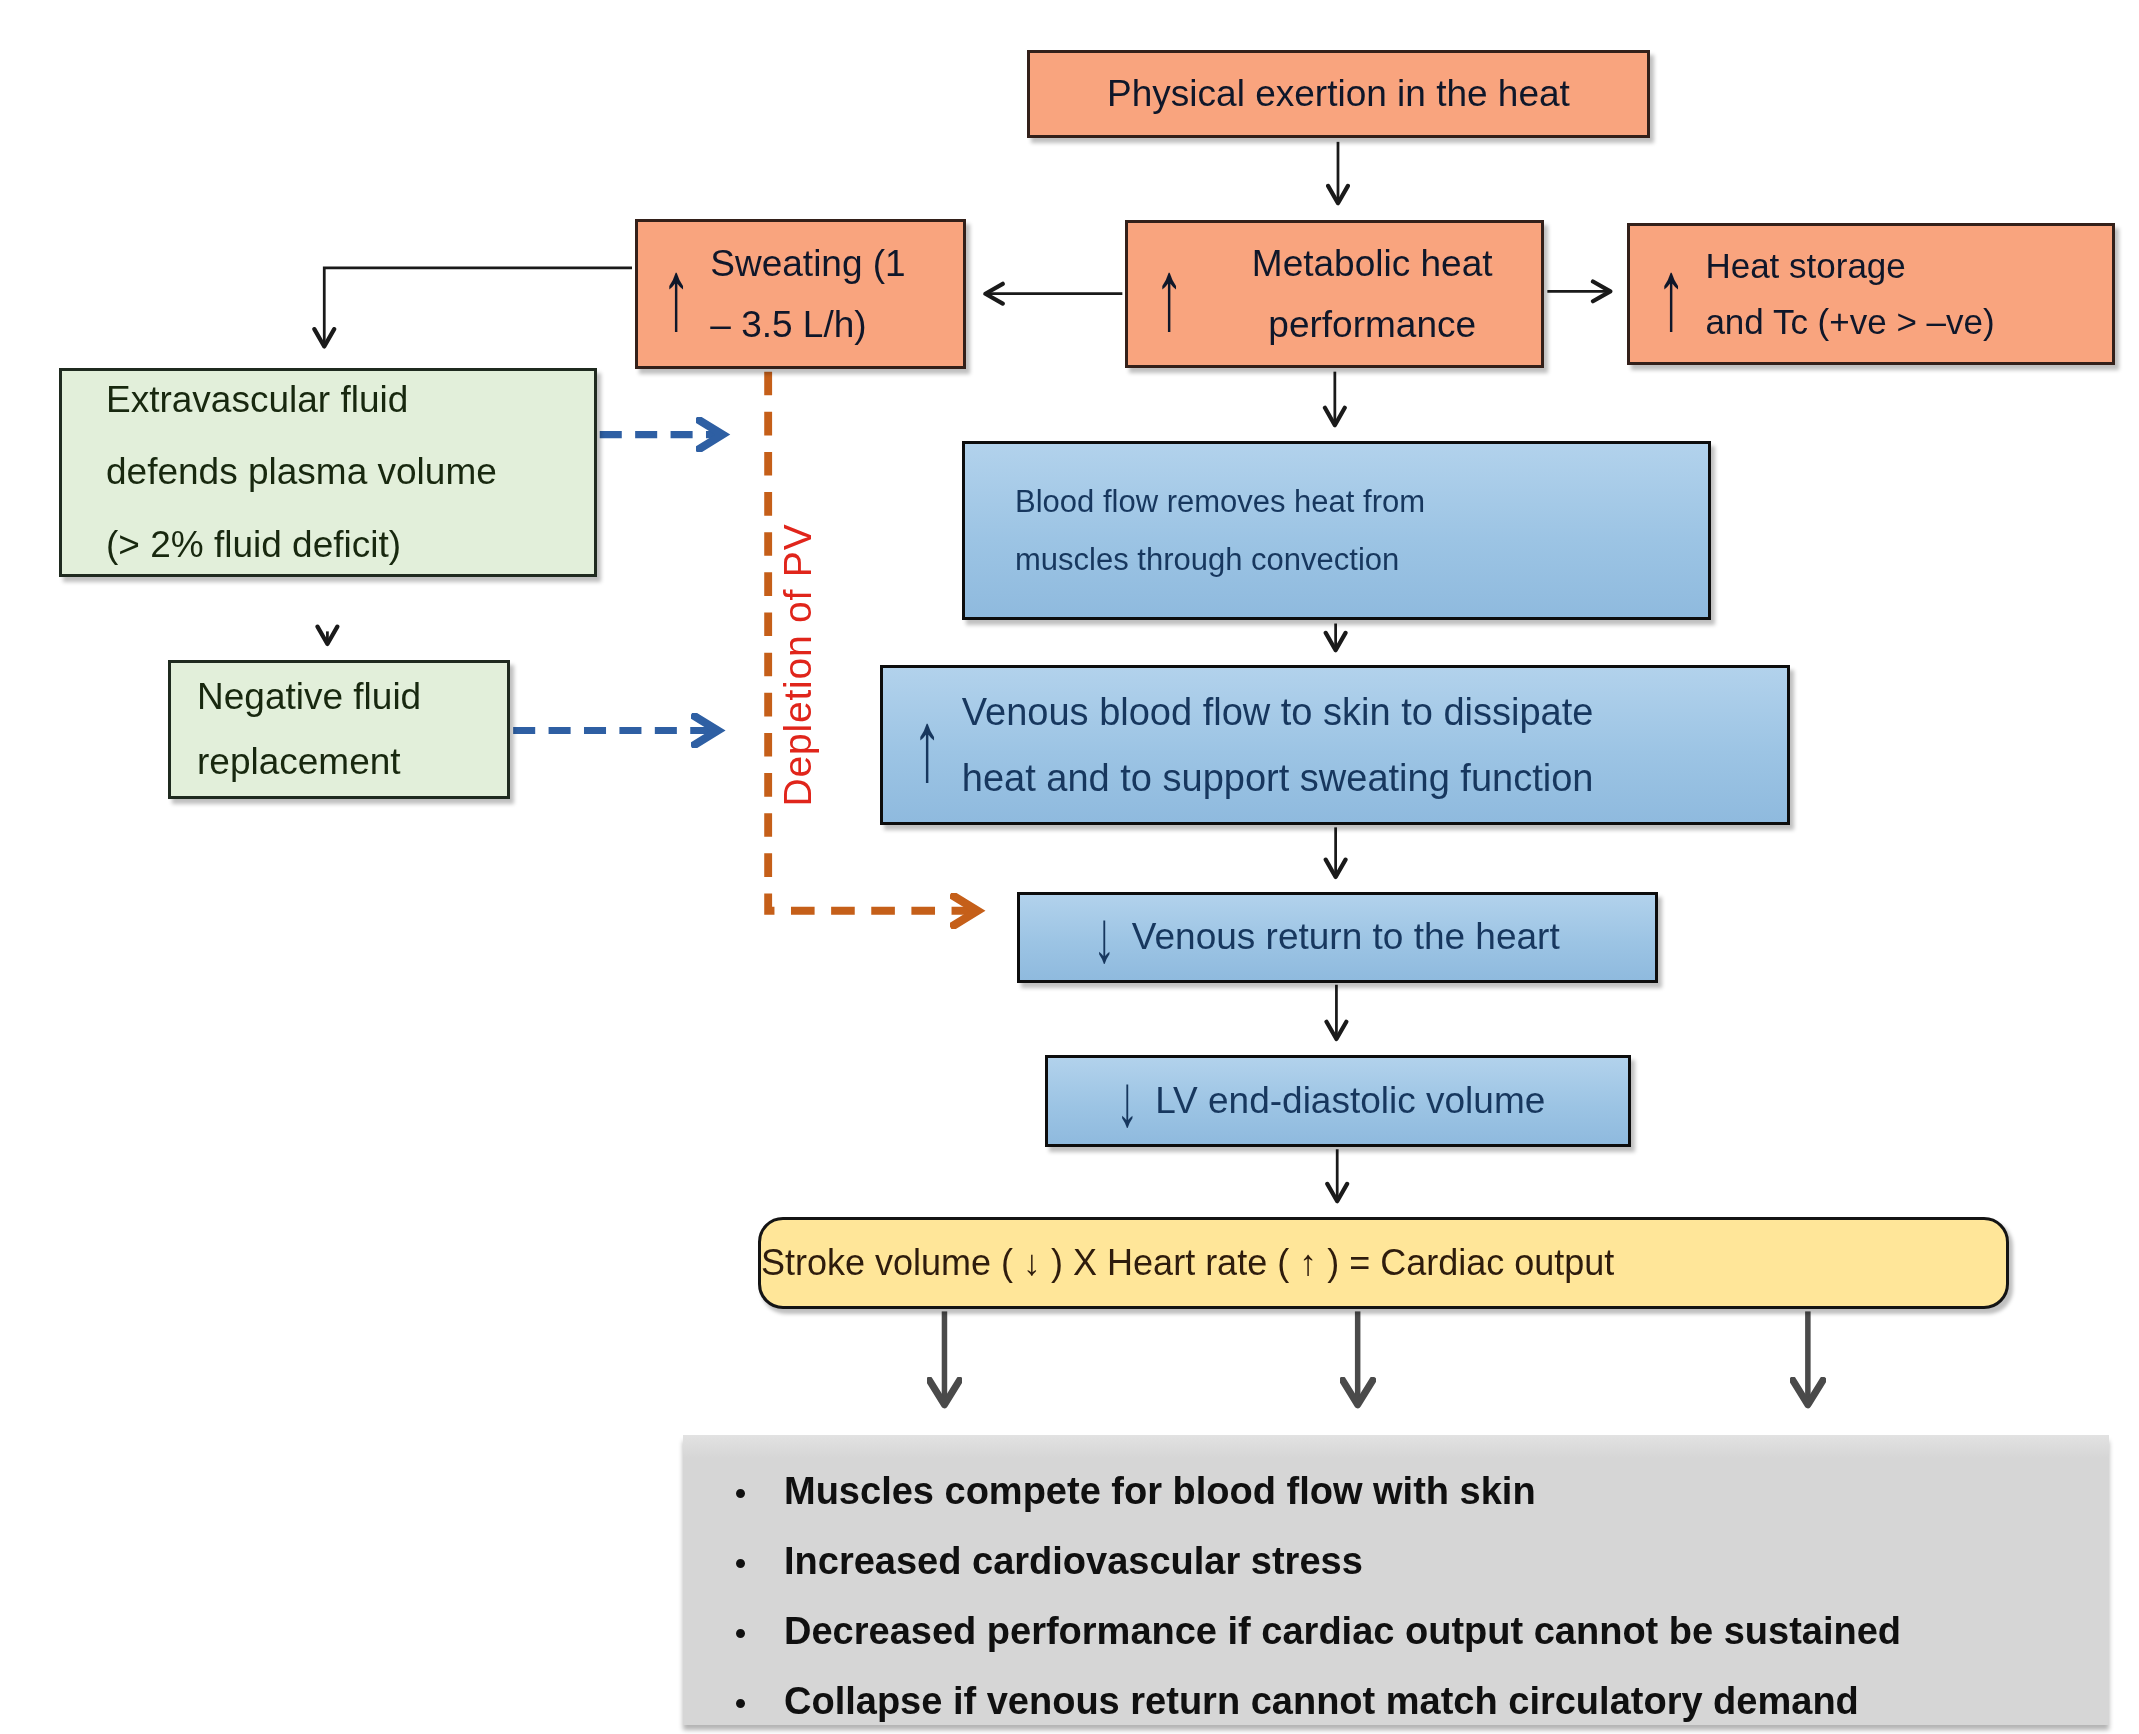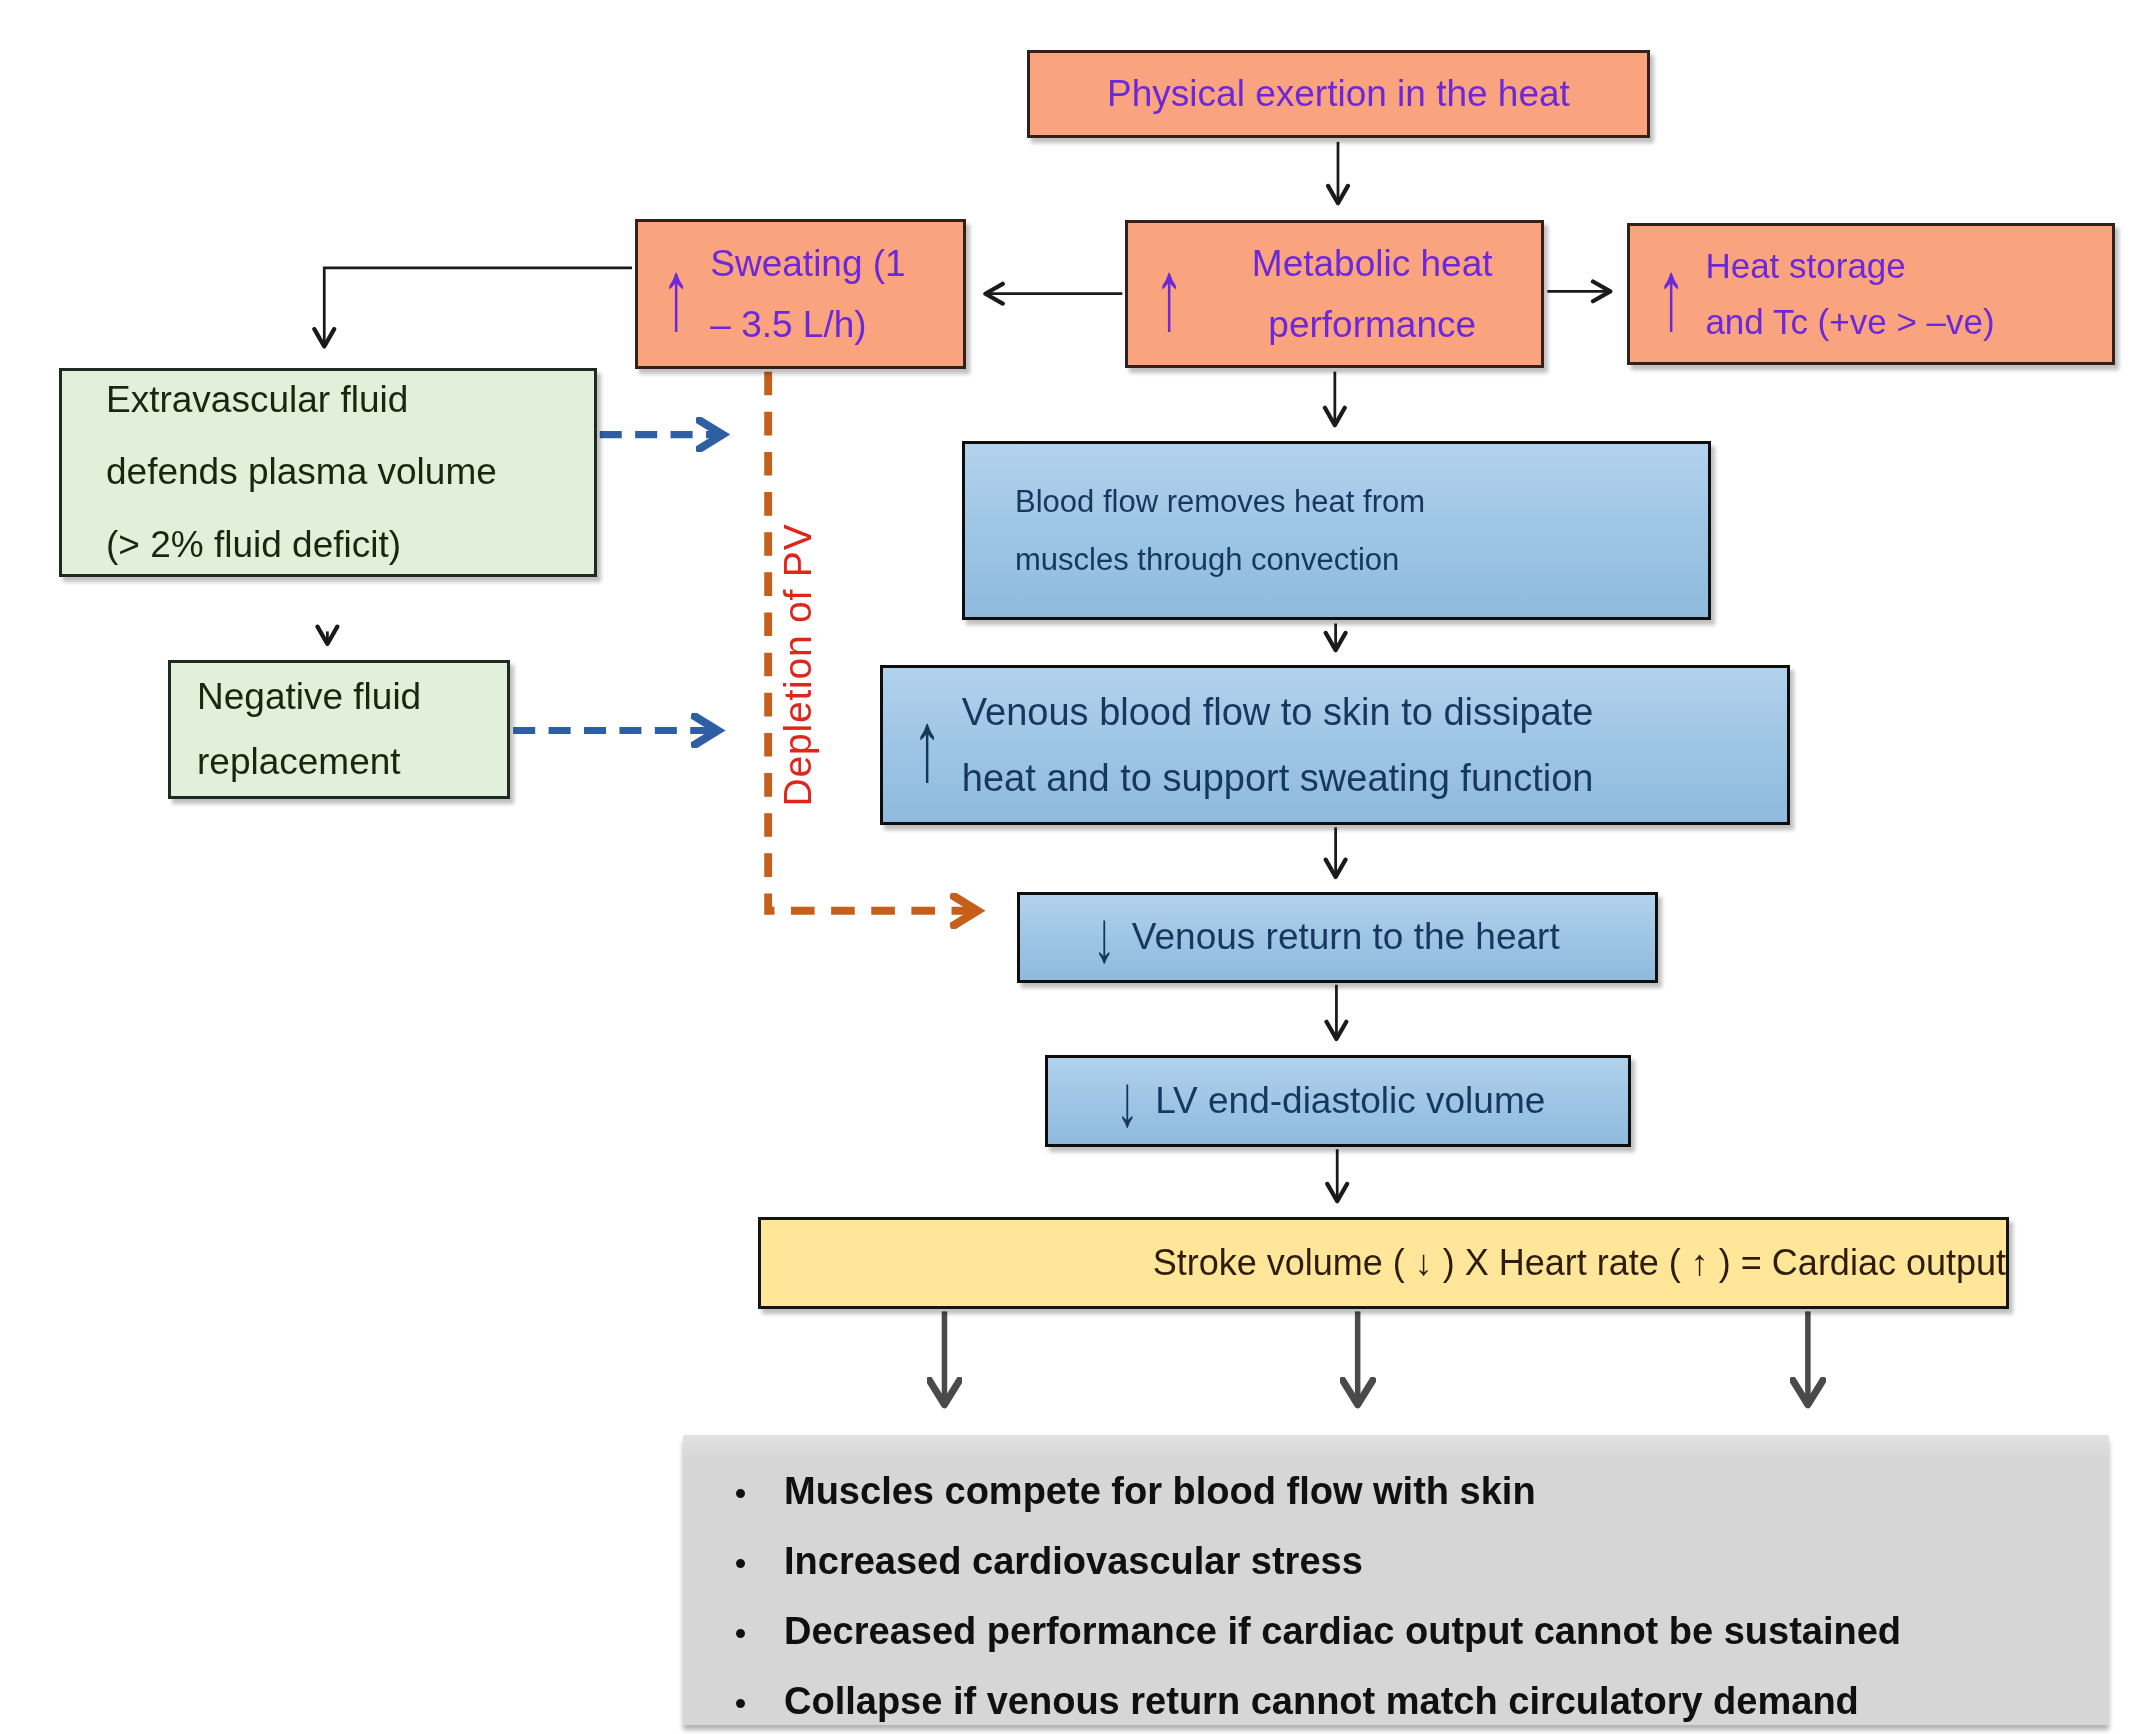--- a/index.html
+++ b/index.html
@@ -7,21 +7,21 @@
     position:relative; width:2140px; height:1735px; background:#ffffff;
     font-family:"Liberation Sans", sans-serif; overflow:hidden;
   }
   .overlay { position:absolute; left:0; top:0; width:2140px; height:1735px; pointer-events:none; }
 
   .box {
     position:absolute; box-sizing:border-box; display:flex; align-items:center;
     border:3.9px solid #241711; box-shadow:3.9px 4.7px 3.9px rgba(0,0,0,0.25);
     font-size:37px; line-height:1.7; white-space:nowrap;
   }
-  .orange { background:#f9a47e; color:#6d28d9; border-color:#33201a; }
+  .orange { background:#f9a47e; color:#0f172a; border-color:#33201a; }
   .green  { background:#e2efda; color:#18280f; border-color:#1f2a1f; }
   .blue   { background:linear-gradient(180deg,#b2d2ec 0%, #9cc4e4 55%, #8fbade 100%); color:#17375e; border-color:#0d0d0d; }
   .yellow { background:#ffe699; color:#2e1c0d; border-color:#141414; }
   .grayout{ background:linear-gradient(180deg,#e2e2e2 0%, #d6d6d6 8%, #d6d6d6 100%); color:#101010; border:none; box-shadow:0 5.5px 4.7px rgba(0,0,0,0.3); }
 
   .txt .line { display:block; }
   .left-lines  { text-align:left; }
   .center-lines{ text-align:center; flex:1; }
 
   .big-arrow {
@@ -36,21 +36,21 @@
   #physical  { left:1027px; top:50px;  width:623px;  height:88px; justify-content:center; }
   #sweating  { left:635px;  top:219px; width:331px;  height:150px; padding-left:20.5px; line-height:1.65; }
   #metabolic { left:1125px; top:220px; width:419px;  height:148px; padding-left:23.6px; line-height:1.65; }
   #heat      { left:1627px; top:223px; width:488px;  height:142px; padding-left:23.6px; font-size:35px; line-height:1.6; }
   #green1    { left:59px;   top:368px; width:538px;  height:209px; padding-left:44px; line-height:1.95; }
   #green2    { left:168px;  top:660px; width:342px;  height:139px; padding-left:26px; line-height:1.75; }
   #blue1     { left:962px; top:441px; width:749px;  height:179px; padding-left:50px; font-size:31px; line-height:1.85; }
   #blue2     { left:880px; top:665px; width:910px; height:160px; padding-left:27px; font-size:38px; line-height:1.75; }
   #blue3     { left:1017px; top:892px; width:641px; height:91px; justify-content:center; padding-right:23.6px; }
   #blue4     { left:1045px; top:1055px; width:586px; height:92px; justify-content:center; padding-right:15.7px; }
-  #yellowbox { left:758px;  top:1217px; width:1251px; height:92px; justify-content:flex-end; font-size:36px; }
+  #yellowbox { left:758px;  top:1217px; width:1251px; height:92px; justify-content:flex-start; font-size:36px;border-radius:25px; }
   #graybox   { left:683px;  top:1435px; width:1426px; height:290px; display:block; padding:22px 23.6px 0 52px; }
 
   #graybox ul { list-style:none; margin:0; padding:0; }
   #graybox li { font-size:38px; line-height:68px; color:#101010; white-space:nowrap;font-weight:bold; }
   #graybox li .bullet { display:inline-block; width:49px; font-size:31.5px; }
 
   .depletion-label {
     position:absolute; left:798px; top:665px; color:#e0251b; font-size:39px;
     white-space:nowrap; transform:translate(-50%,-50%) rotate(-90deg);
     letter-spacing:0.8px;

